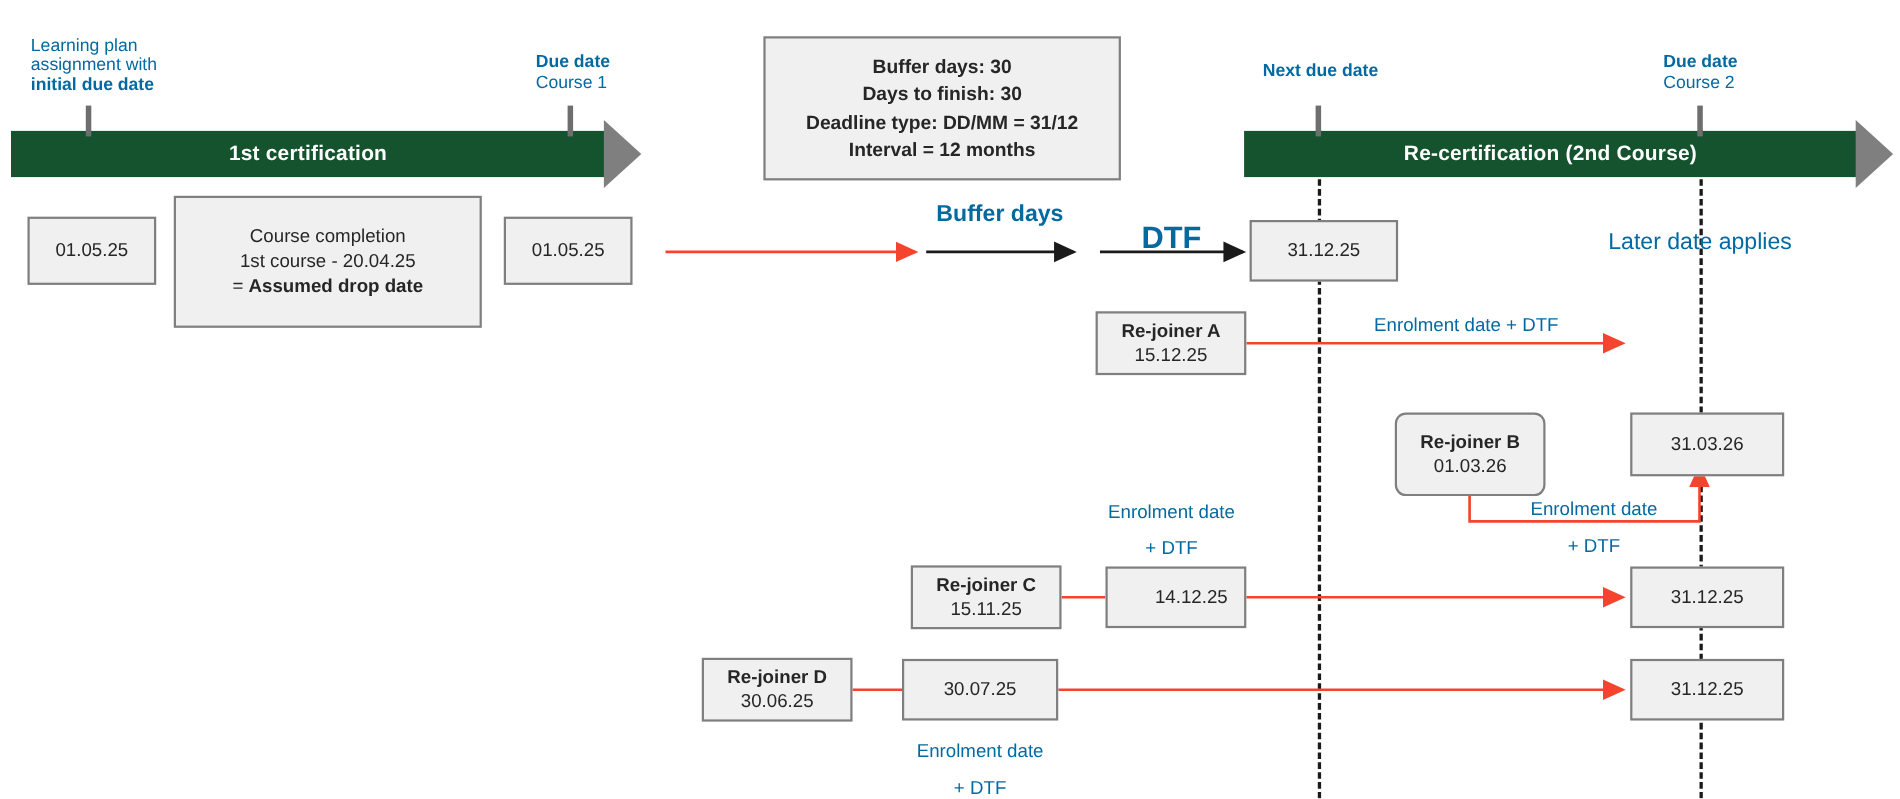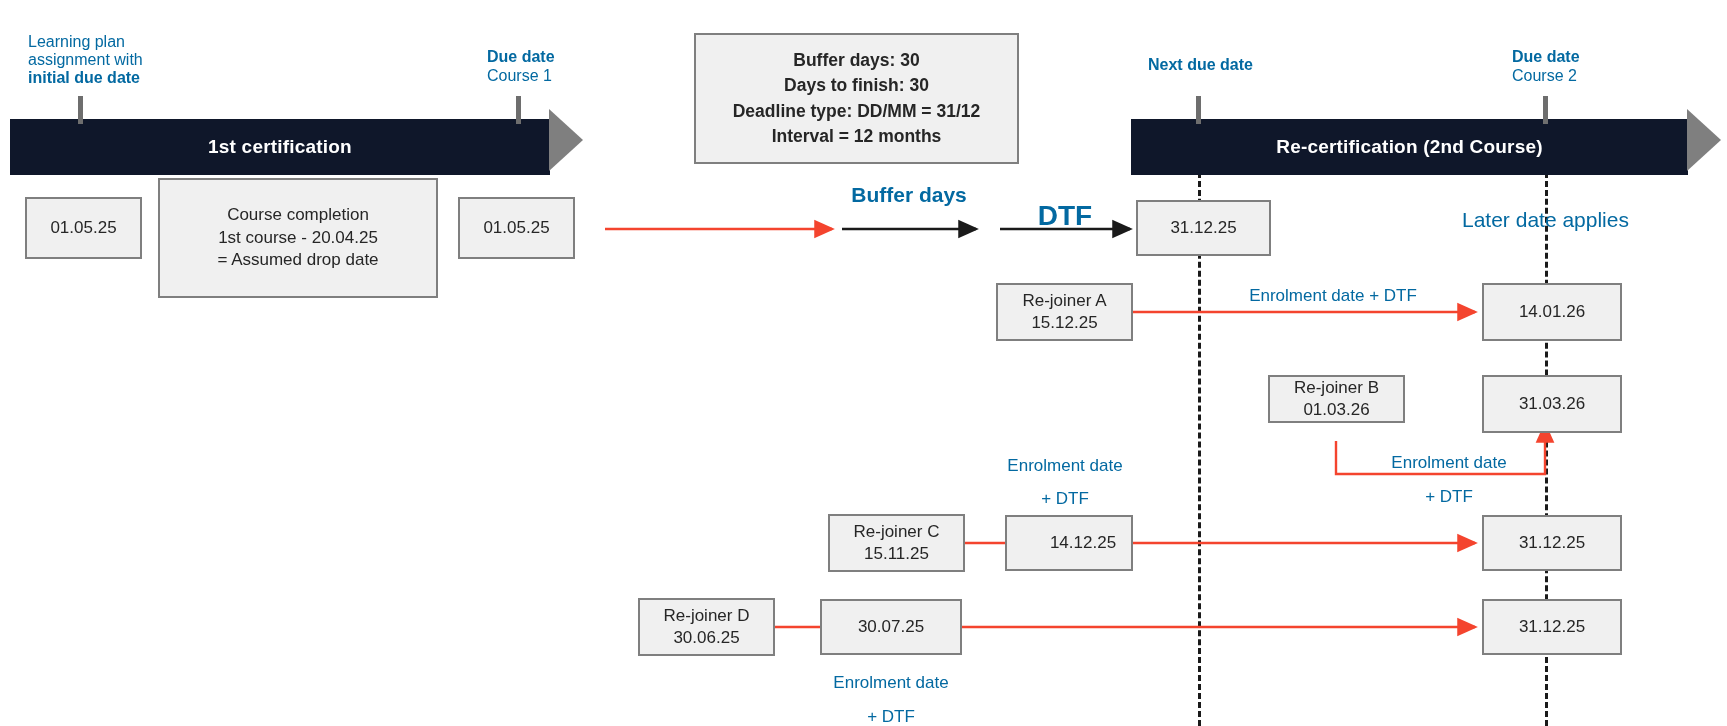--- a/index.html
+++ b/index.html
@@ -25,40 +25,40 @@
     display:flex;
     flex-direction:column;
     align-items:center;
     justify-content:center;
     font-size:17px;
     line-height:1.32;
     color:#262626;
     text-align:center;
     z-index:5;
   }
-  .box .b-strong{font-weight:normal;text-align:center;}
+  .box .b-strong{font-weight:bold;text-align:center;}
 
   
   .txt{
     position:absolute;
     font-size:16px;
     line-height:1.28;
     color:#0369a1;
     white-space:nowrap;
     z-index:6;
   }
   .txt.bold{font-weight:bold;}
   .txt.center{transform:translateX(-50%);text-align:center;}
 
   
   .tl-wrap{position:absolute;z-index:3;}
   .tl-bar{
     position:absolute;
-    background:#0f172a;
-    height:56px;
+    background:#14532d;
+    height:42px;
     display:flex;
     align-items:center;
     justify-content:center;
   }
   .tl-label{
     color:#ffffff;
     font-weight:bold;
     font-size:19px;
     letter-spacing:.2px;
   }
@@ -188,25 +188,22 @@
 
   <div class="box" style="left:1136px;top:200px;width:135px;height:56px;">
     <span>31.12.25</span>
   </div>
 
   <div class="box" style="left:996px;top:283px;width:137px;height:58px;">
     <span class="b-strong">Re-joiner A</span>
     <span>15.12.25</span>
   </div>
   <div class="txt center" style="left:1333px;top:285px;font-size:17px;">Enrolment date + DTF</div>
-  <div class="box" style="left:1482px;top:283px;width:140px;height:58px;">
-    <span>14.01.26</span>
-  </div>
-
-  <div class="box" style="left:1268px;top:375px;width:137px;height:48px;">
+
+  <div class="box" style="left:1268px;top:375px;width:137px;height:76px;border-radius:10px;">
     <span class="b-strong">Re-joiner B</span>
     <span>01.03.26</span>
   </div>
   <div class="txt center" style="left:1449px;top:452px;font-size:17px;">Enrolment date</div>
   <div class="txt center" style="left:1449px;top:486px;font-size:17px;">+ DTF</div>
   <div class="box" style="left:1482px;top:375px;width:140px;height:58px;justify-content:center;">
     <span>31.03.26</span>
   </div>
 
   <div class="box" style="left:828px;top:514px;width:137px;height:58px;">

